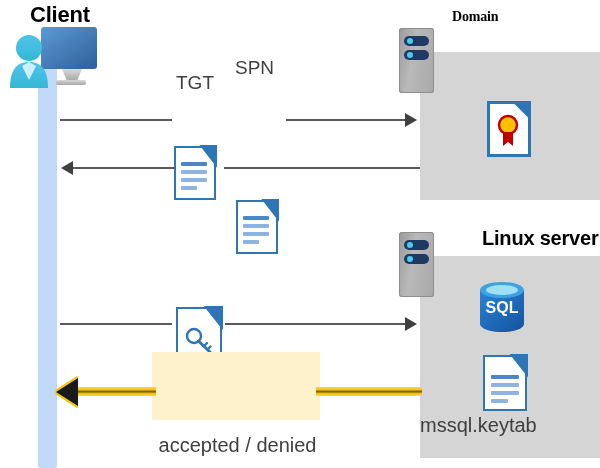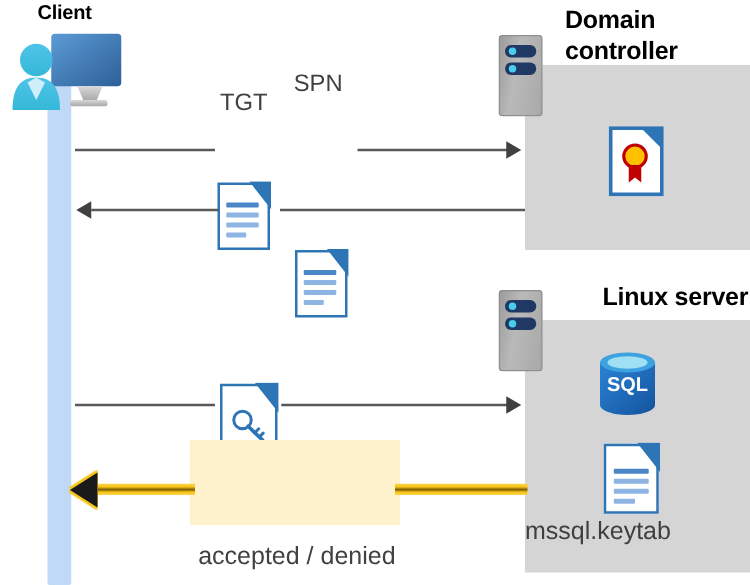--- a/index.html
+++ b/index.html
@@ -6,22 +6,22 @@
   body{width:600px;height:468px;position:relative;overflow:hidden;
        font-family:"Liberation Sans","DejaVu Sans",sans-serif;}
   .canvas{position:absolute;left:0;top:0;width:600px;height:468px;}
   .abs{position:absolute;}
 
   
   .lifeline{left:38px;top:66px;width:19px;height:402px;background:#bfd9f7;border-radius:2px;}
 
   
   .title{font-weight:bold;color:#000000;letter-spacing:-.2px;}
-  .t-client{left:30px;top:2px;font-size:16px;}
-  .t-dc{left:452px;top:4px;font-size:20px;line-height:25px;width:140px;}
+  .t-client{left:30px;top:2px;font-size:22px;}
+  .t-dc{left:452px;top:4px;font-size:14px;line-height:25px;width:140px;font-family:Liberation Serif, serif;}
   .t-linux{left:452px;top:227px;font-size:20px;margin-left:30px;}
 
   
   .panel{background:#d5d5d5;}
   .panel-dc{left:420px;top:52px;width:180px;height:148px;}
   .panel-linux{left:420px;top:256px;width:180px;height:202px;}
 
   
   .rack{width:35px;height:65px;border-radius:3px;
         background:linear-gradient(100deg,#9a9a9a 0%,#b9b9b9 40%,#a8a8a8 100%);
@@ -109,21 +109,20 @@
       <rect x="48" y="58" width="30" height="5" rx="2" fill="url(#stand)"></rect>
       <ellipse cx="21" cy="26" rx="13" ry="13" fill="url(#per)"></ellipse>
       <path d="M21 40 C7 40 2 50 2 66 h38 C40 50 35 40 21 40 z" fill="url(#per)"></path>
       <path d="M21 40 l-7 4 l7 14 l7 -14 z" fill="#cfeefb"></path>
     </svg>
   </div>
 
   <div class="abs title t-client">Client</div>
   <div class="abs title t-dc">
     <div>Domain</div>
-    <div>controller</div>
   </div>
   <div class="abs title t-linux">Linux server</div>
 
   <div class="abs rack rack-dc">
     <div class="slot"></div>
       <div class="slot"></div>
     <div class="dot d1"></div>
       <div class="dot d2"></div>
   </div>
   <div class="abs rack rack-linux">

